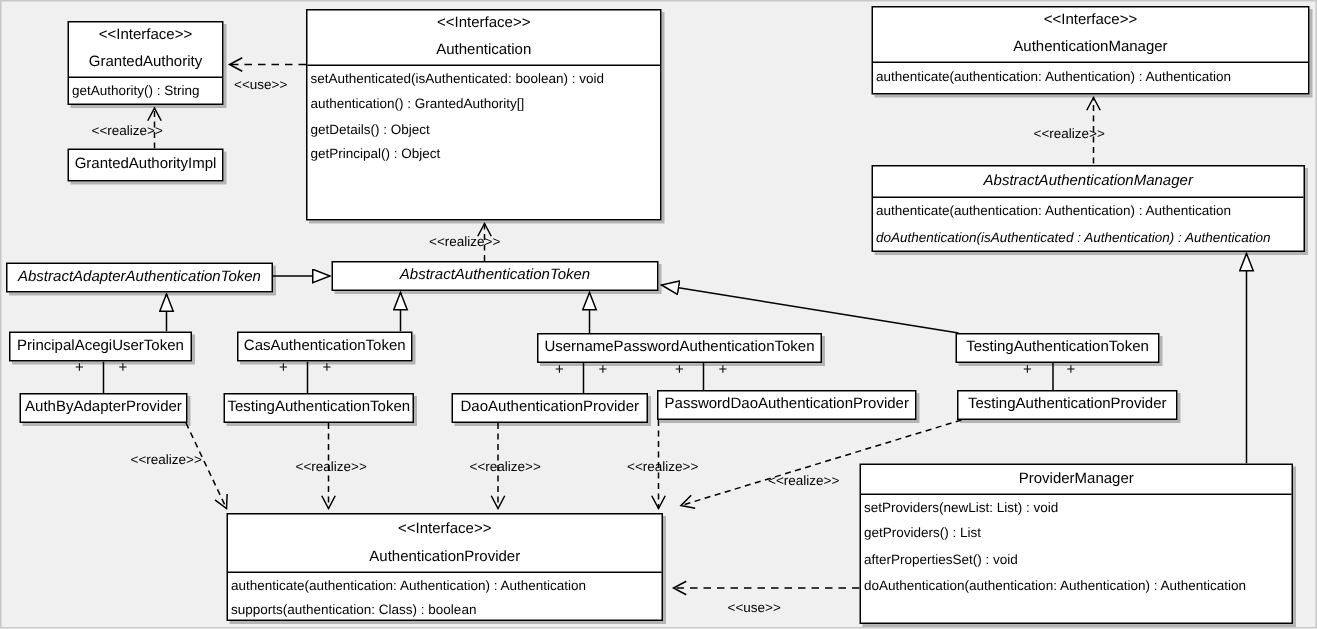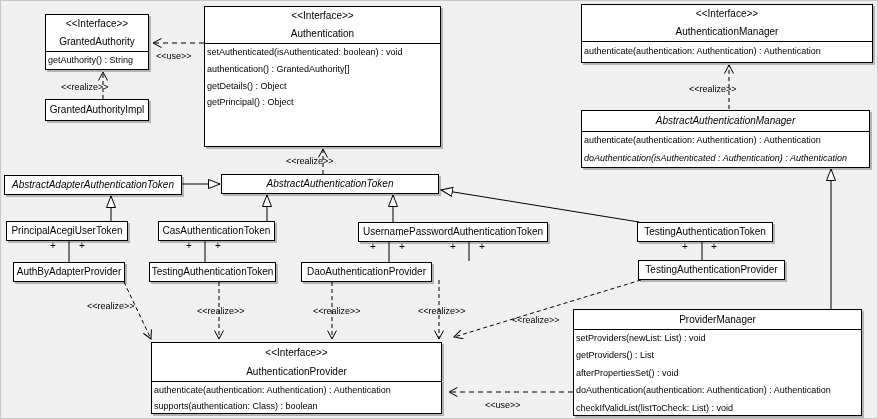--- a/index.html
+++ b/index.html
@@ -158,20 +158,25 @@
   <div class="box one" style="left:148px;top:261px;width:127px;height:20px">
     <div class="hdr">
         <div class="cname">TestingAuthenticationToken</div>
       </div>
   </div>
   <div class="box one" style="left:300px;top:261px;width:131px;height:20px">
     <div class="hdr">
         <div class="cname">DaoAuthenticationProvider</div>
       </div>
   </div>
+  <div class="box one" style="left:437px;top:259px;width:173px;height:20px">
+    <div class="hdr">
+        <div class="cname">PasswordDaoAuthenticationProvider</div>
+      </div>
+  </div>
   <div class="box one" style="left:637px;top:259px;width:147px;height:20px">
     <div class="hdr">
         <div class="cname">TestingAuthenticationProvider</div>
       </div>
   </div>
 
   <div class="box" style="left:150px;top:341px;width:291px;height:72px">
     <div class="hdr">
       <div class="stereo" style="line-height:19px">&lt;&lt;Interface&gt;&gt;</div>
       <div class="cname" style="line-height:19px">AuthenticationProvider</div>
@@ -184,21 +189,20 @@
 
   <div class="box" style="left:572px;top:308px;width:289px;height:107px">
     <div class="hdr">
       <div class="cname" style="line-height:19px">ProviderManager</div>
     </div>
     <div class="methods">
       <div class="m" style="line-height:17.4px">setProviders(newList: List) : void</div>
       <div class="m" style="line-height:17.4px">getProviders() : List</div>
       <div class="m" style="line-height:17.4px">afterPropertiesSet() : void</div>
       <div class="m" style="line-height:17.4px">doAuthentication(authentication: Authentication) : Authentication</div>
-      <div class="m" style="line-height:17.4px">checkIfValidList(listToCheck: List) : void</div>
     </div>
   </div>
 
   <span class="elabel" style="left:155px;top:50px">&lt;&lt;use&gt;&gt;</span>
   <span class="elabel" style="left:60px;top:81px">&lt;&lt;realize&gt;&gt;</span>
   <span class="elabel" style="left:285px;top:155px">&lt;&lt;realize&gt;&gt;</span>
   <span class="elabel" style="left:688px;top:83px">&lt;&lt;realize&gt;&gt;</span>
   <span class="elabel" style="left:86px;top:300px">&lt;&lt;realize&gt;&gt;</span>
   <span class="elabel" style="left:196px;top:305px">&lt;&lt;realize&gt;&gt;</span>
   <span class="elabel" style="left:312px;top:305px">&lt;&lt;realize&gt;&gt;</span>

